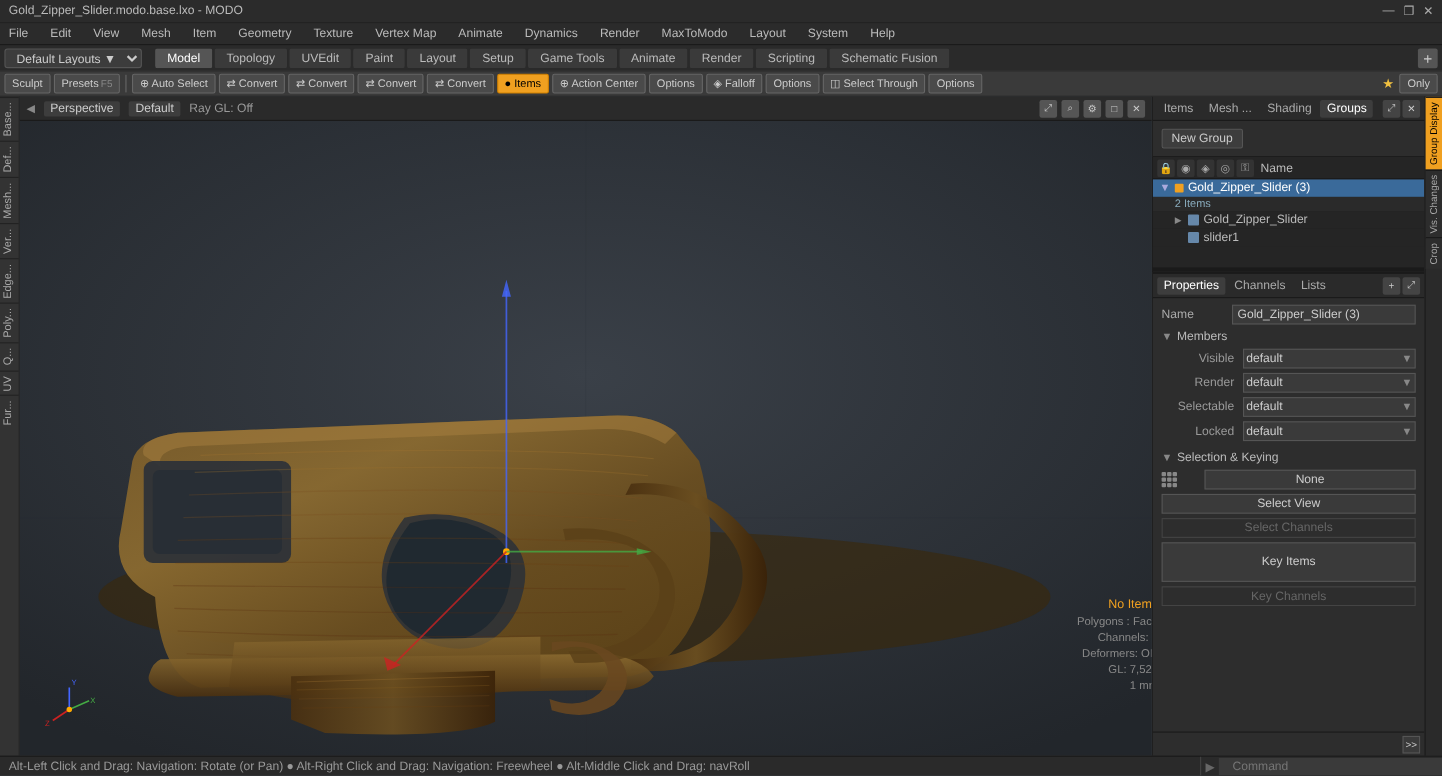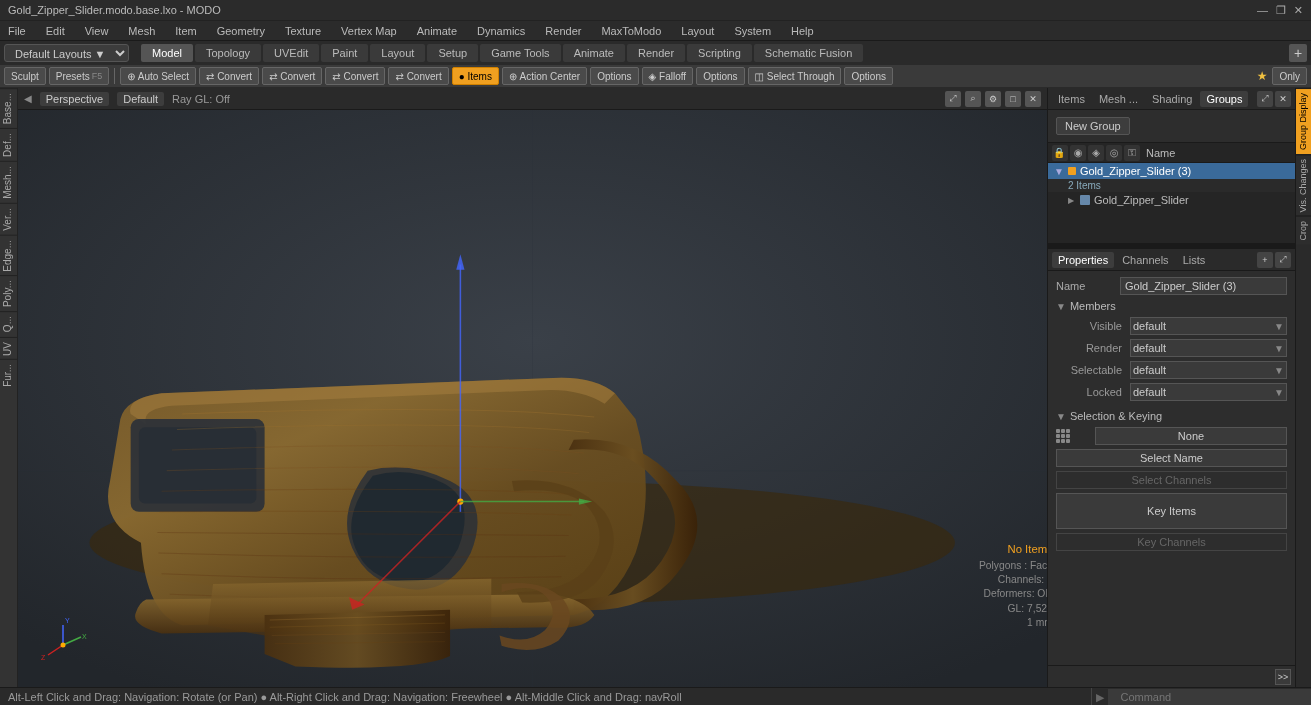--- a/index.html
+++ b/index.html
@@ -359,20 +359,24 @@
         </div>
         <div style="font-size:10px;color:#8ab;padding:1px 20px;background:#2a2a2a;">
           <span>2 Items</span>
         </div>
 
         <div class="tree-child-item">
           <span style="color:#888;font-size:8px;width:8px;">▶</span>
           <span style="width:10px;height:10px;background:#6688aa;border-radius:1px;display:inline-block;"></span>
           <span>Gold_Zipper_Slider</span>
         </div>
+        <div class="tree-child-item" style="padding-left:32px;">
+          <span style="width:10px;height:10px;background:#6688aa;border-radius:1px;display:inline-block;"></span>
+          <span>slider1</span>
+        </div>
       </div>
     </div>
 
     <div style="height:4px;background:#1a1a1a;"></div>
 
     <div id="props-panel">
 
       <div id="props-header" style="height:22px;background:#2a2a2a;display:flex;align-items:center;padding:0 4px;gap:2px;border-bottom:1px solid #1a1a1a;">
         <div class="props-tab active">Properties</div>
         <div class="props-tab">Channels</div>
@@ -443,21 +447,21 @@
             <div style="width:4px;height:4px;background:#888;border-radius:1px;"></div>
             <div style="width:4px;height:4px;background:#888;border-radius:1px;"></div>
           </div>
           <div class="sel-btn" style="flex:1;background:#3a3a3a;border:1px solid #555;color:#ccc;font-size:11px;height:18px;display:flex;align-items:center;justify-content:center;cursor:pointer;">
             <span>None</span>
           </div>
         </div>
 
         <div style="padding:2px 8px;">
           <div class="sel-btn" style="background:#3a3a3a;border:1px solid #555;color:#ccc;font-size:11px;height:18px;display:flex;align-items:center;justify-content:center;cursor:pointer;width:100%;">
-            <span>Select Name</span>
+            <span>Select View</span>
           </div>
         </div>
 
         <div style="padding:2px 8px;">
           <div class="sel-btn disabled" style="background:#2d2d2d;border:1px solid #444;color:#666;font-size:11px;height:18px;display:flex;align-items:center;justify-content:center;cursor:default;width:100%;">
             <span>Select Channels</span>
           </div>
         </div>
 
         <div style="padding:2px 8px;">

